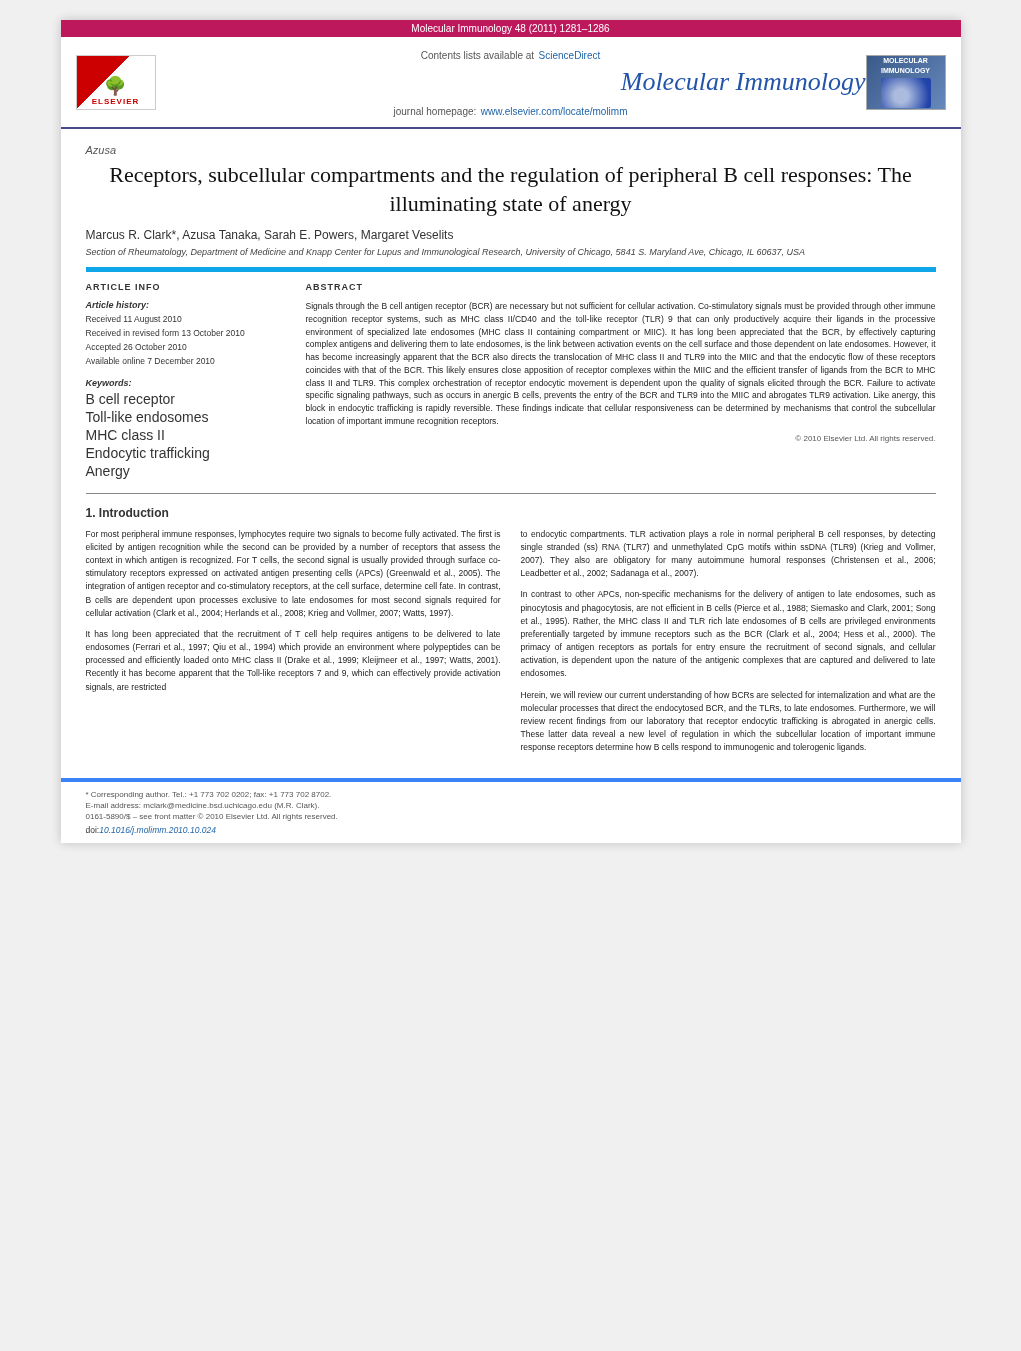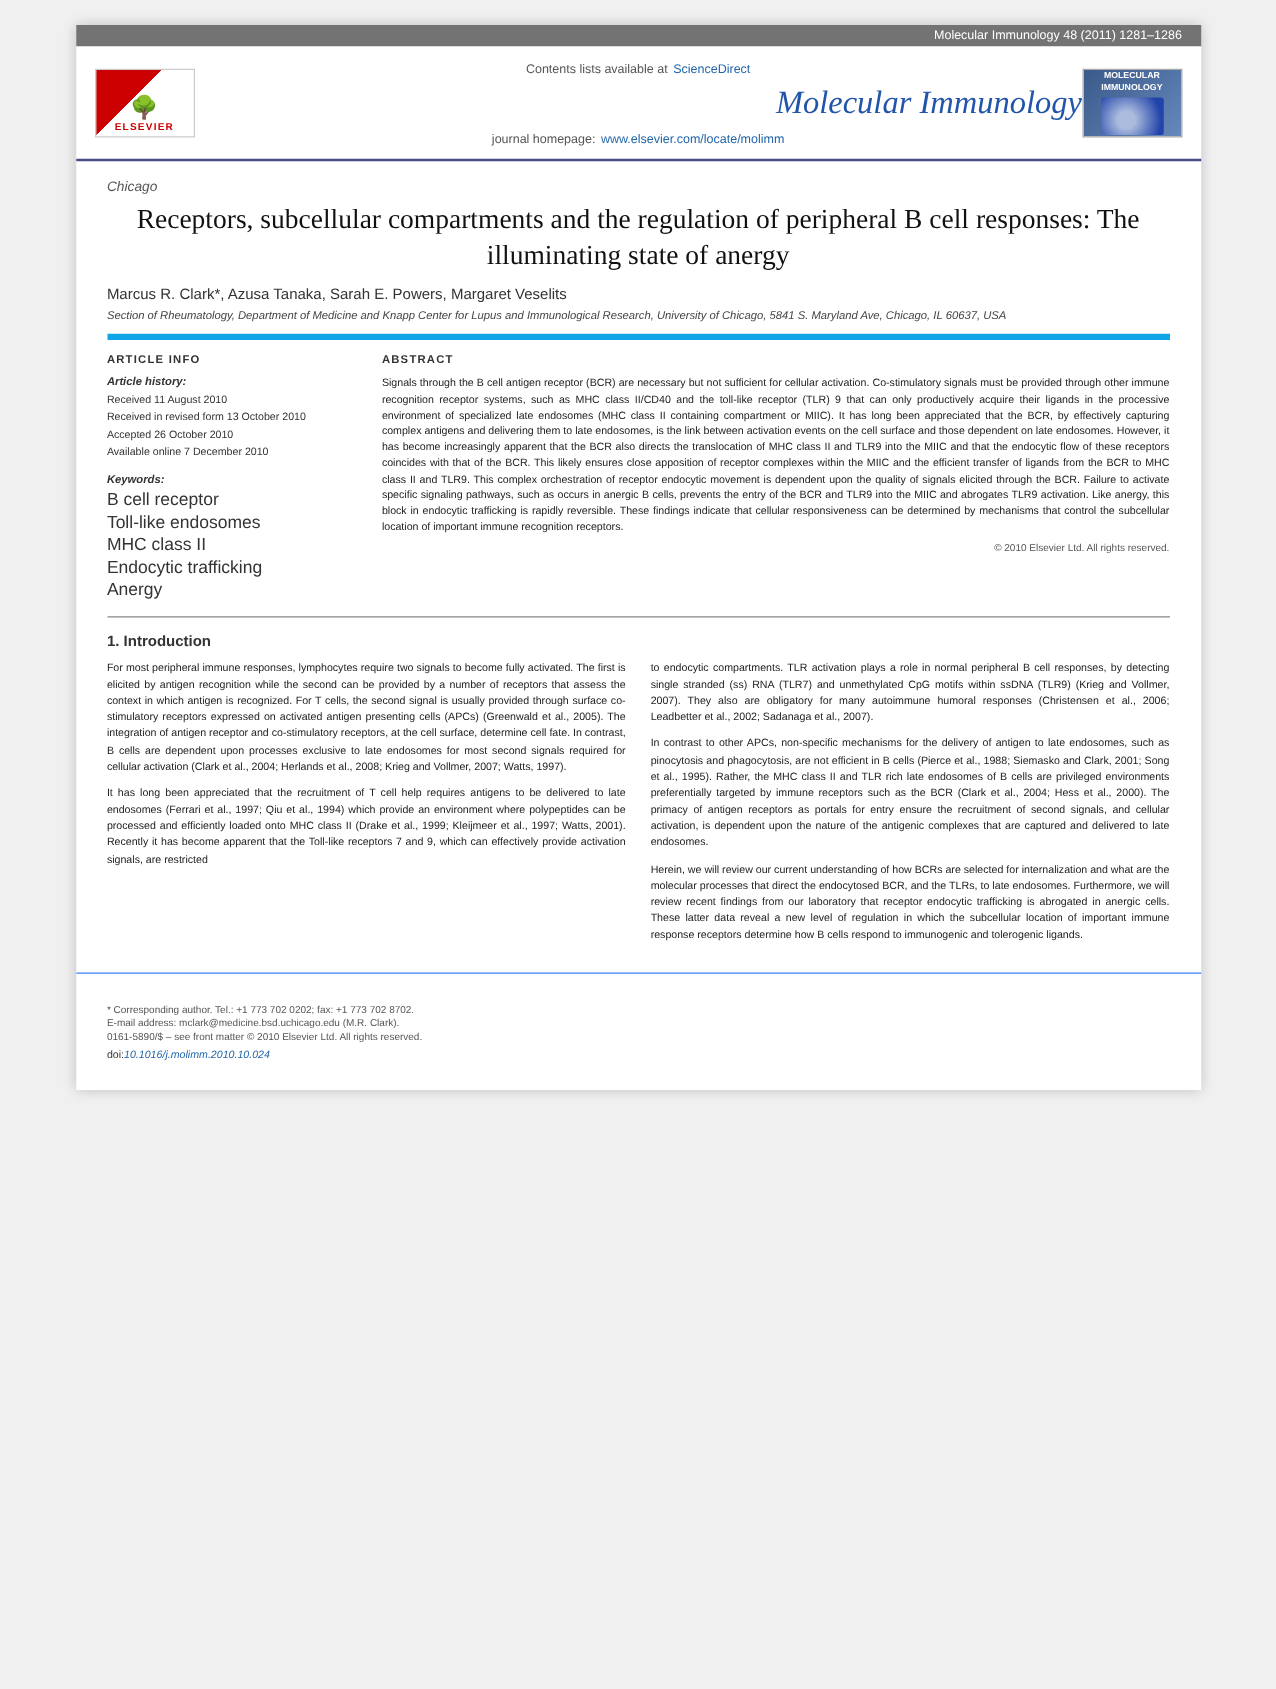--- a/index.html
+++ b/index.html
@@ -11,23 +11,23 @@
       padding: 20px;
     }
     .page {
       width: 900px;
       background: #fff;
       padding: 0;
       box-shadow: 0 0 10px rgba(0,0,0,0.2);
     }
     
     .top-bar {
-      background: #737373;
+      background: #be185d;
       color: #fff;
-      text-align: right;
+      text-align: center;
       padding: 3px 15px;
       font-size: 10px;
     }
     
     .journal-header {
       display: flex;
       align-items: center;
       padding: 8px 15px;
       border-bottom: 2px solid #4a4a8a;
     }
@@ -187,22 +187,22 @@
     }
     .body-text {
       font-size: 8.5px;
       color: #222;
       line-height: 1.55;
       text-align: justify;
       margin-bottom: 8px;
     }
     
     .footnote-area {
-      padding: 24px 25px;
-      border-top: 1px solid #3b82f6;
+      padding: 8px 25px;
+      border-top: 4px solid #3b82f6;
     }
     .footnote-line {
       font-size: 8px;
       color: #555;
       margin-bottom: 2px;
     }
     .doi-line {
       font-size: 8.5px;
       color: #333;
       margin-top: 4px;
@@ -236,21 +236,21 @@
     </div>
 
     <div class="journal-img-box">
       <div style="font-size:7px;color:#fff;text-align:center;font-weight:bold;line-height:1.3;">MOLECULAR<br>IMMUNOLOGY</div>
       <div style="width:50px;height:30px;background:radial-gradient(circle at 40% 60%, #aabbdd 20%, #2244aa 80%);margin-top:3px;border-radius:2px;"></div>
     </div>
   </div>
 
   <div class="main-content">
 
-    <div class="review-label">Chicago</div>
+    <div class="review-label">Azusa</div>
 
     <div class="article-title">Receptors, subcellular compartments and the regulation of peripheral B cell responses: The illuminating state of anergy</div>
 
     <div class="authors">Marcus R. Clark*, Azusa Tanaka, Sarah E. Powers, Margaret Veselits</div>
 
     <div class="affiliation">Section of Rheumatology, Department of Medicine and Knapp Center for Lupus and Immunological Research, University of Chicago, 5841 S. Maryland Ave, Chicago, IL 60637, USA</div>
 
     <div class="two-col">
 
       <div class="col-left">

